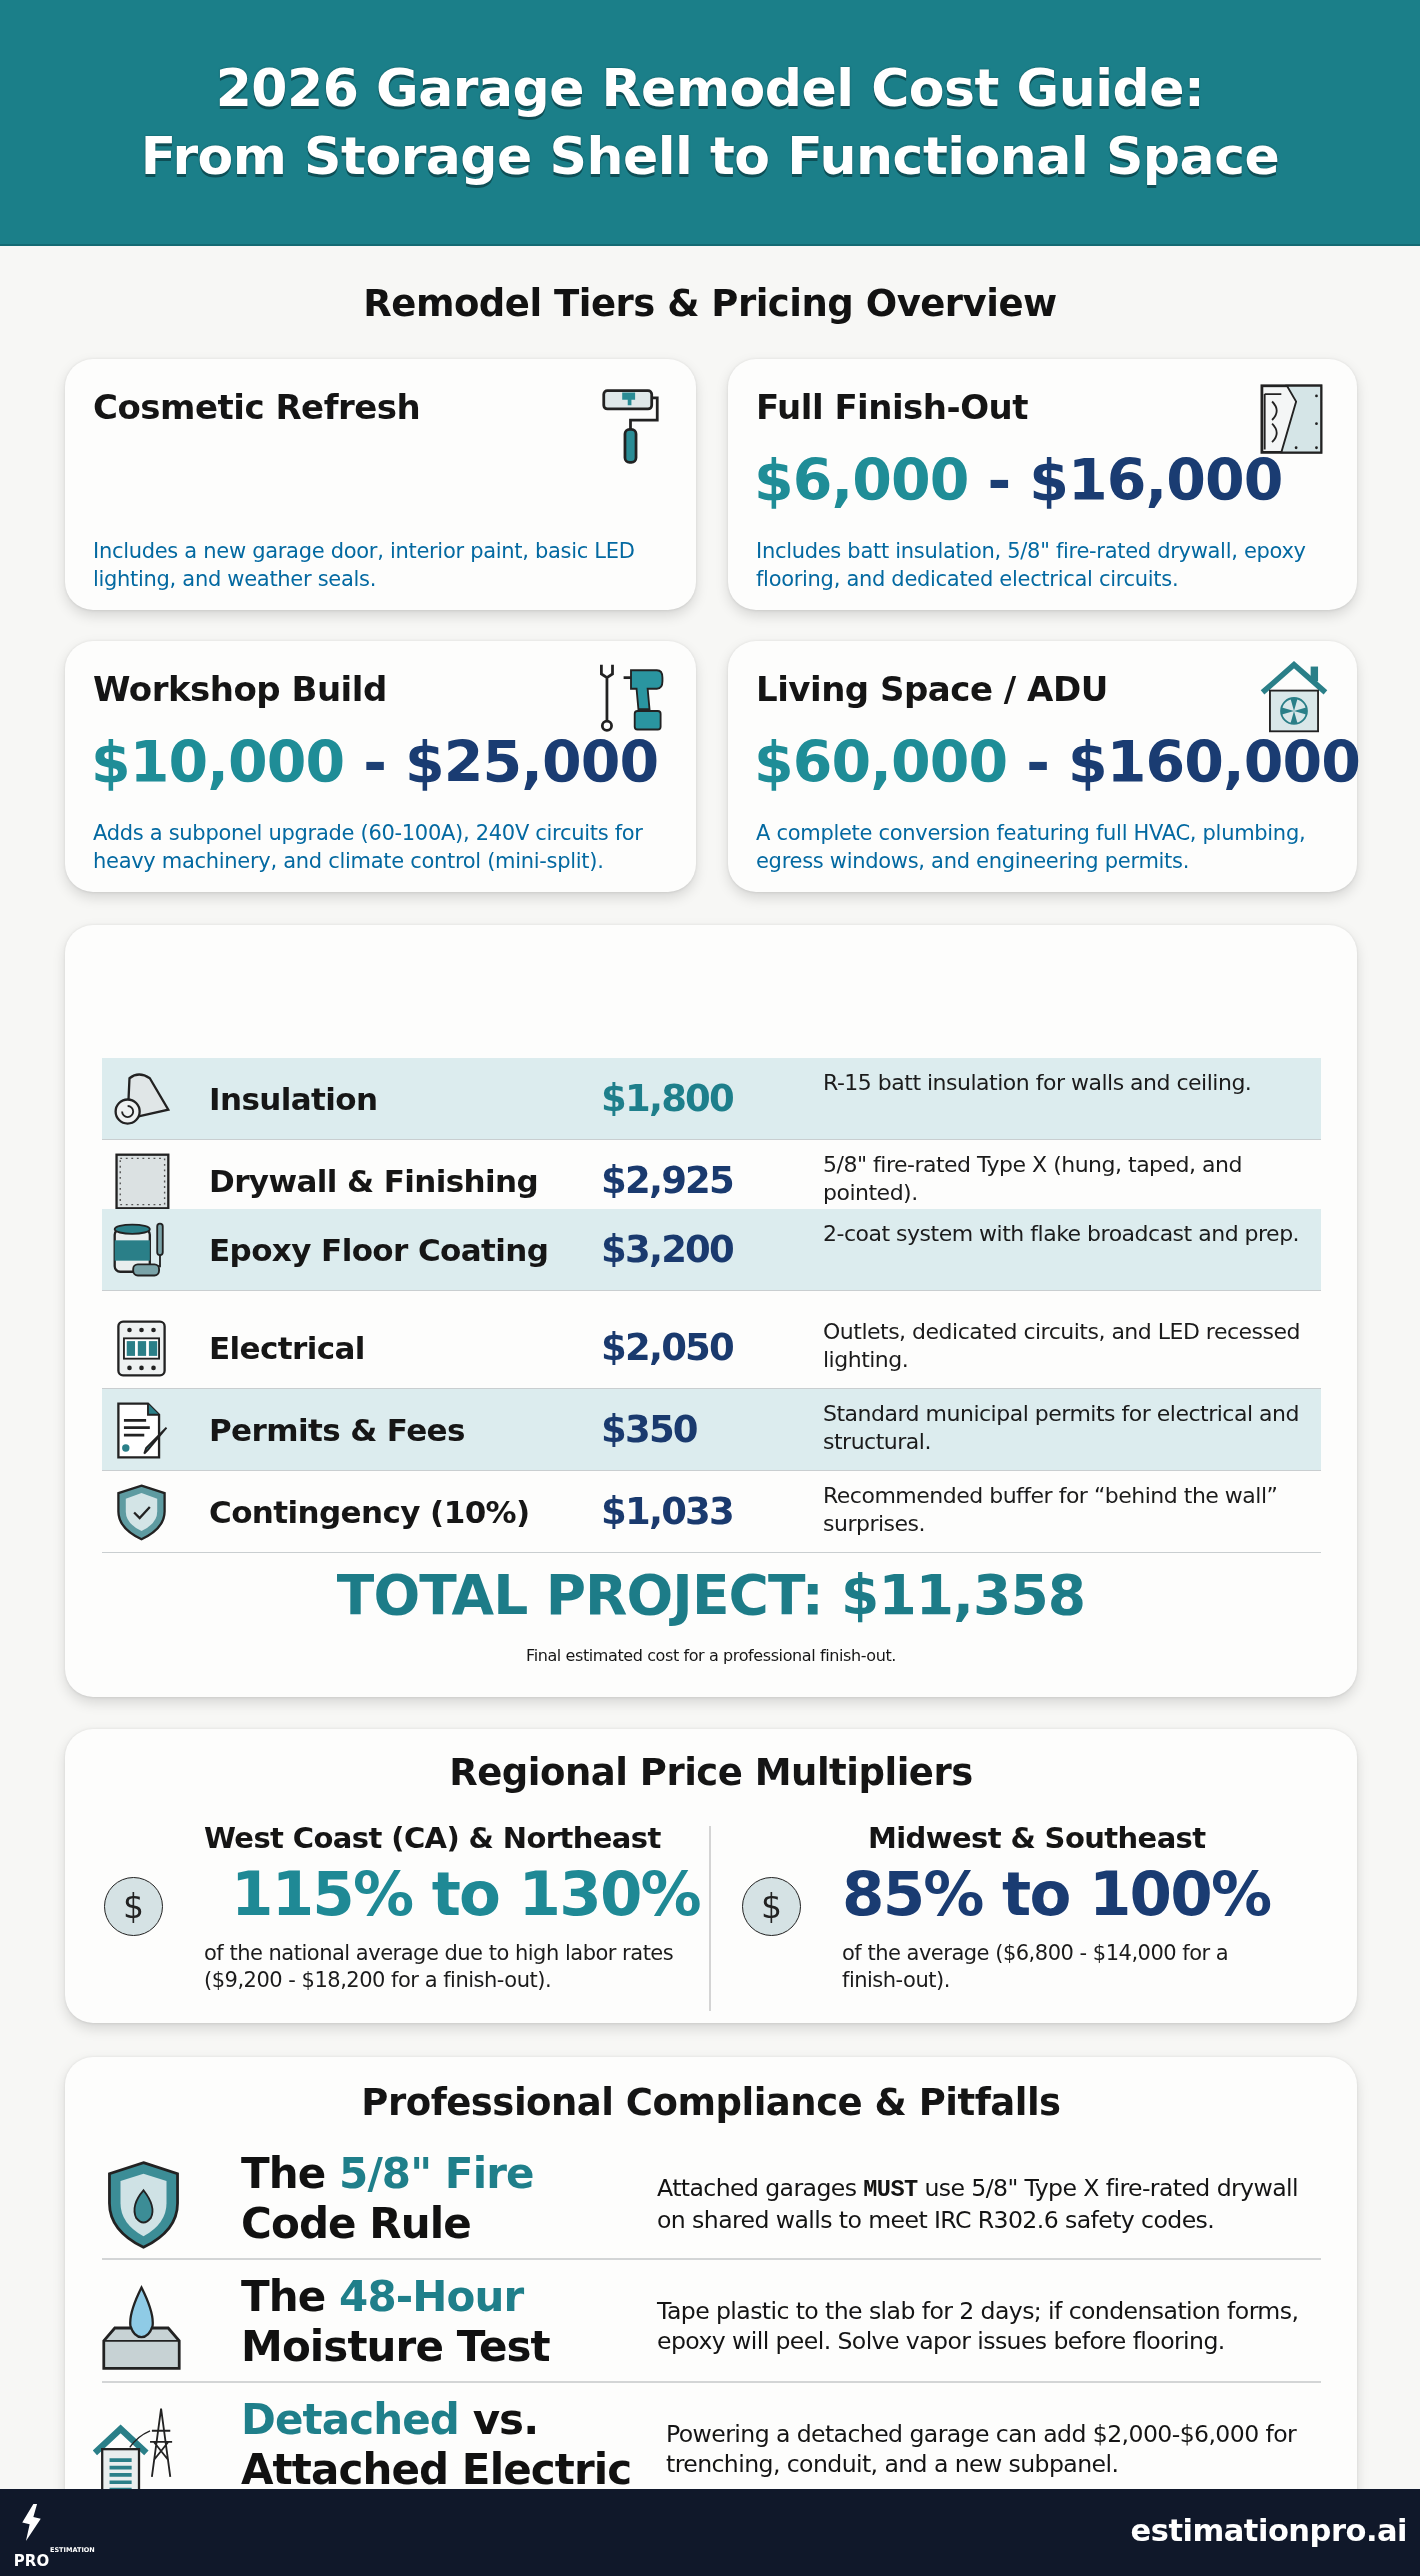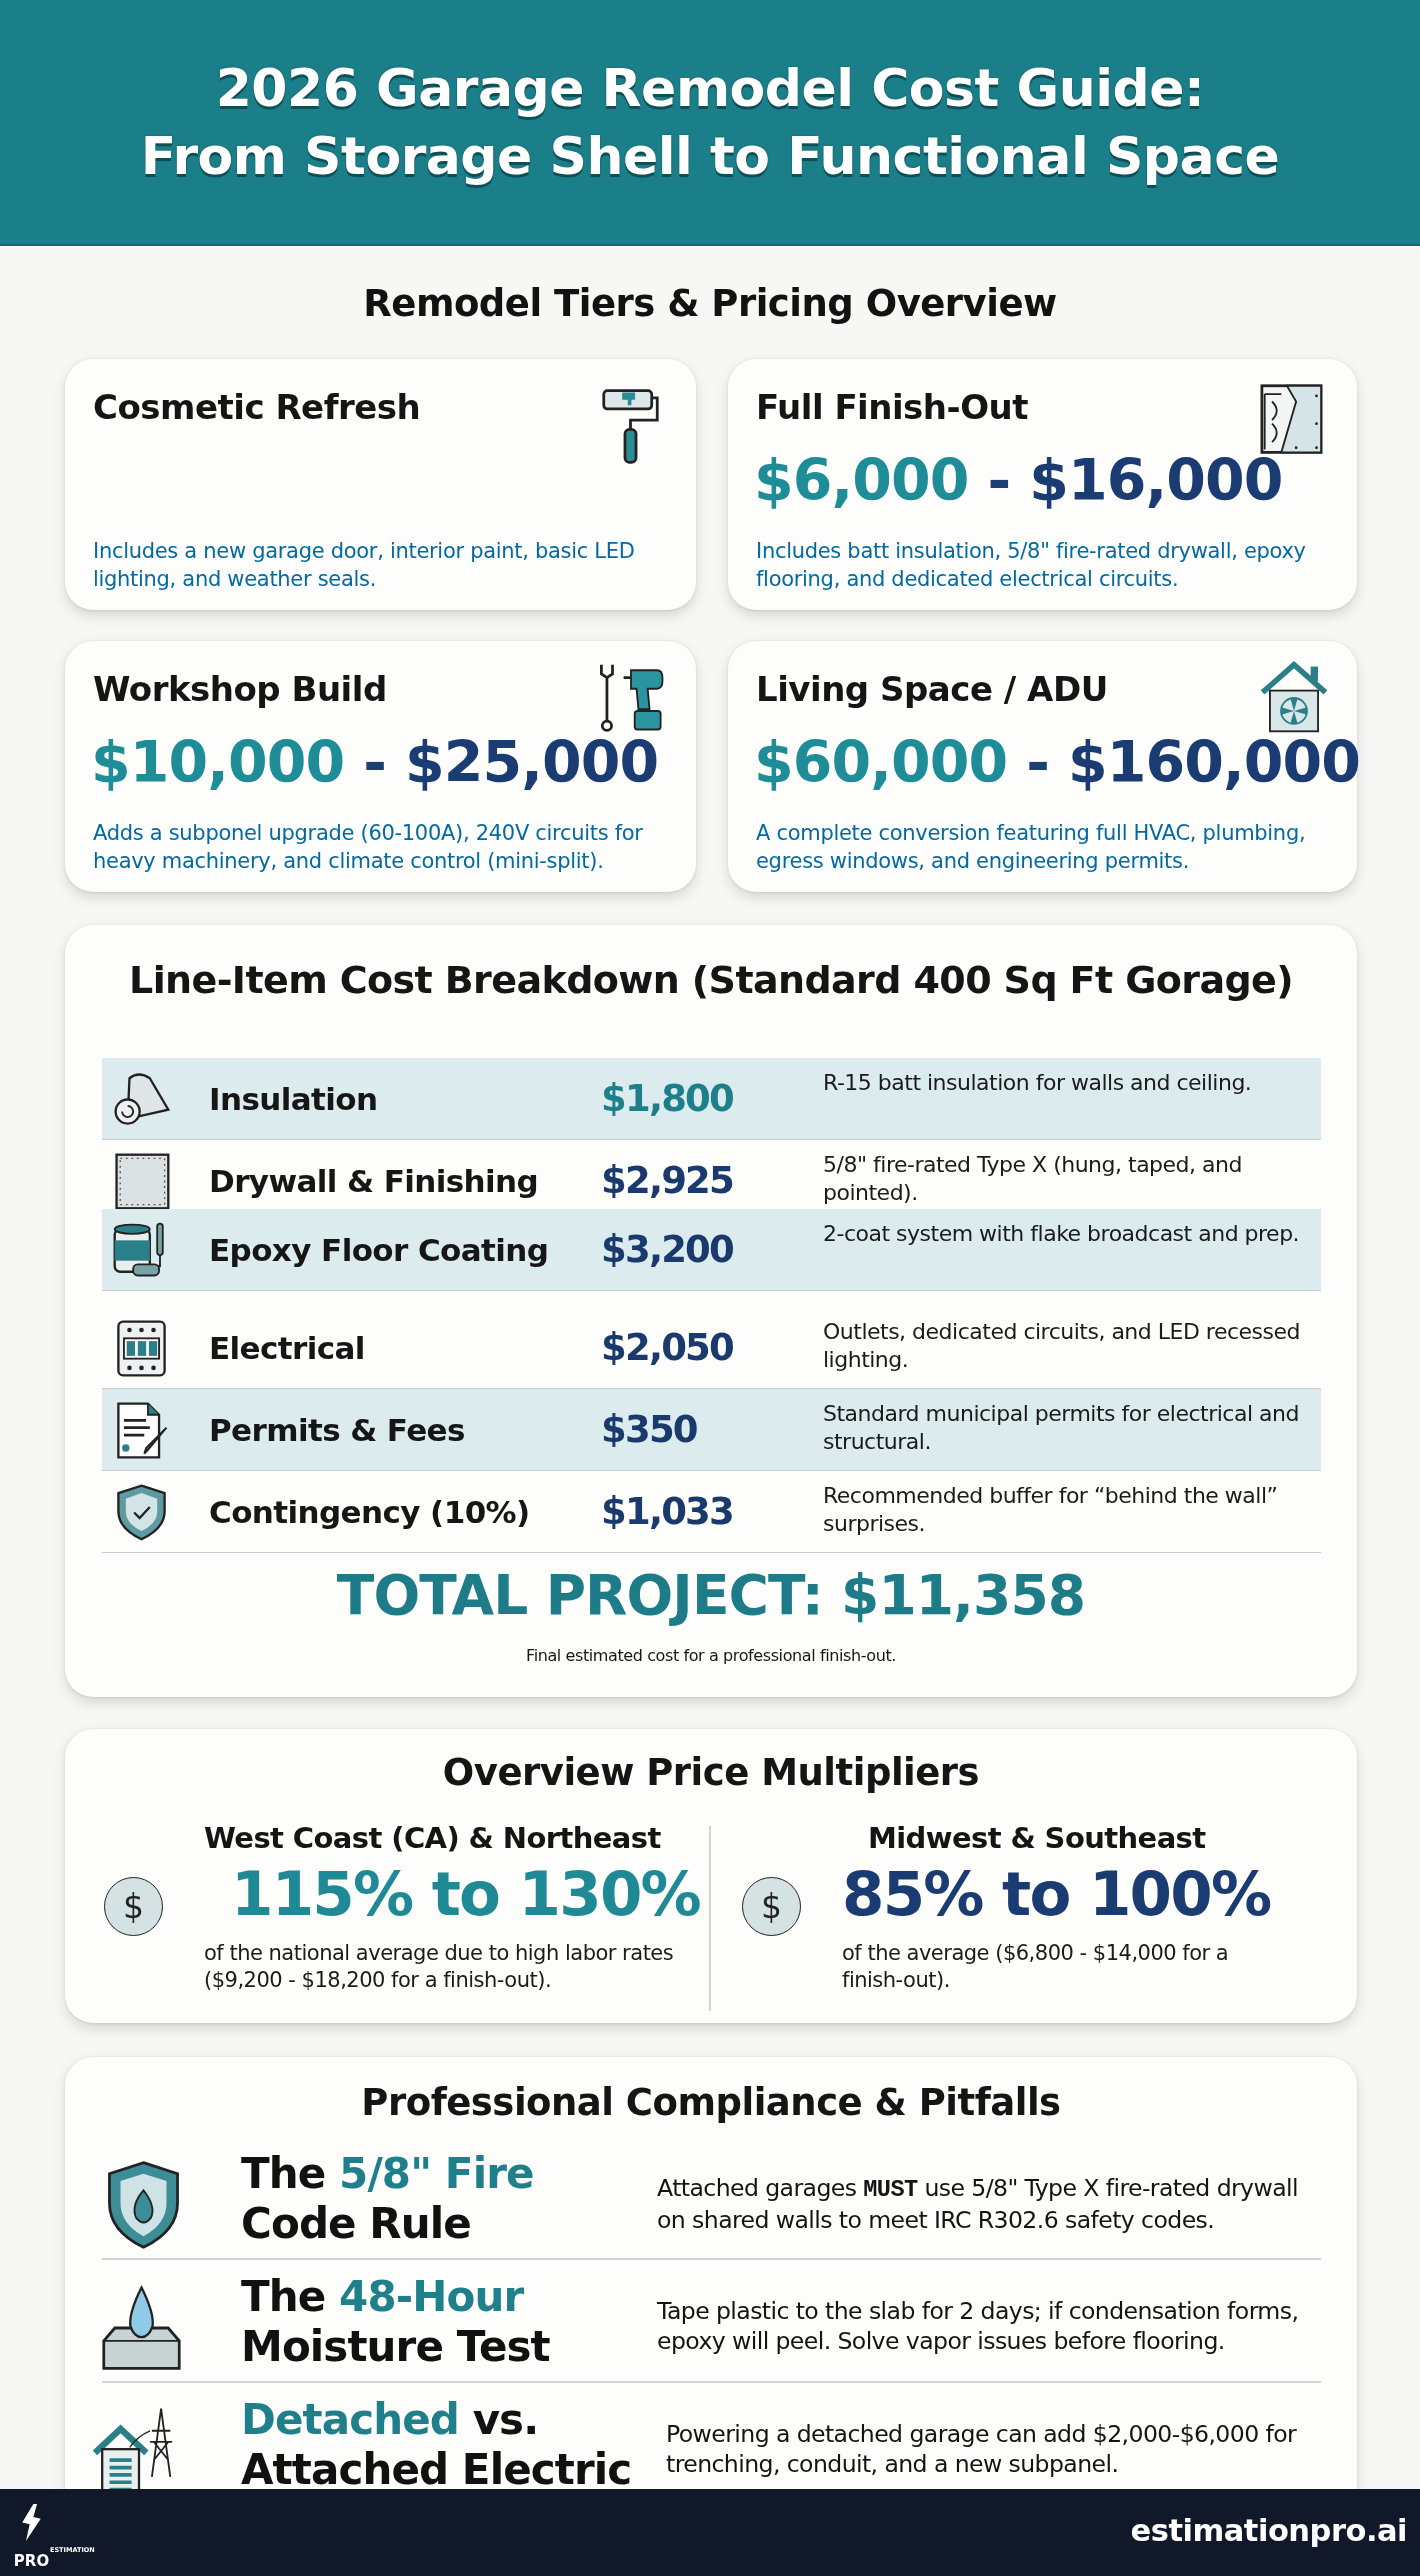--- a/index.html
+++ b/index.html
@@ -127,21 +127,20 @@
   <svg class="icon" viewBox="0 0 80 80" style="width:74px;height:74px;right:26px;top:20.3px;">
     <path d="M6 34 L40 4 L74 34" fill="none" stroke="#2a7f88" stroke-width="6"></path>
     <rect x="58" y="6" width="8" height="16" fill="#2a7f88"></rect>
     <rect x="14" y="32" width="52" height="44" fill="#d9e7e9" stroke="#222" stroke-width="2"></rect>
     <circle cx="40" cy="54" r="14" fill="none" stroke="#2a7f88" stroke-width="2"></circle>
     <path d="M40 54 L36 40 L44 40z M40 54 L54 50 L54 58z M40 54 L44 68 L36 68z M40 54 L26 58 L26 50z" fill="#2a7f88"></path>
   </svg>
 </div>
 
 <div class="card" style="left:65px; top:925px; width:1292px; height:772px;">
-  <div class="li-title">Line-Item Cost Breakdown (Standard 400 Sq Ft Gorage)</div>
 
   <div class="li-row shaded" style="top:133px; border-top:0;">
     <svg class="ic" viewBox="0 0 66 66">
       <path d="M20 10 q10 -8 22 0 l20 34 l-44 10z" fill="#e0e6e7" stroke="#222" stroke-width="2.5"></path>
       <circle cx="18" cy="46" r="13" fill="#eef1f1" stroke="#222" stroke-width="2.5"></circle>
       <path d="M18 46 m-6 0 a6 6 0 1 0 6 -6" fill="none" stroke="#222" stroke-width="2"></path>
     </svg>
     <div class="name">Insulation</div>
     <div class="amt teal">$1,800</div>
     <div class="desc">R-15 batt insulation for walls and ceiling.</div>
@@ -212,21 +211,21 @@
     <div class="name">Contingency (10%)</div>
     <div class="amt">$1,033</div>
     <div class="desc">Recommended buffer for “behind the wall” surprises.</div>
   </div>
 
   <div class="total">TOTAL PROJECT: $11,358</div>
   <div class="total-sub">Final estimated cost for a professional finish-out.</div>
 </div>
 
 <div class="card" style="left:65px; top:1729px; width:1292px; height:294px;">
-  <div class="reg-title">Overview Price Multipliers</div>
+  <div class="reg-title">Regional Price Multipliers</div>
   <div class="reg-divider"></div>
 
   <div class="reg-col">
     <h4 style="left:139px; top:92px;">West Coast (CA) &amp; Northeast</h4>
     <div class="coin" style="left:39px; top:148px;">$</div>
     <div class="pct" style="left:166px; top:129px; color:#1f8995;">115% to 130%</div>
     <p style="left:139px; top:211px; width:499px;">of the national average due to high labor rates ($9,200 - $18,200 for a finish-out).</p>
   </div>
 
   <div class="reg-col">

